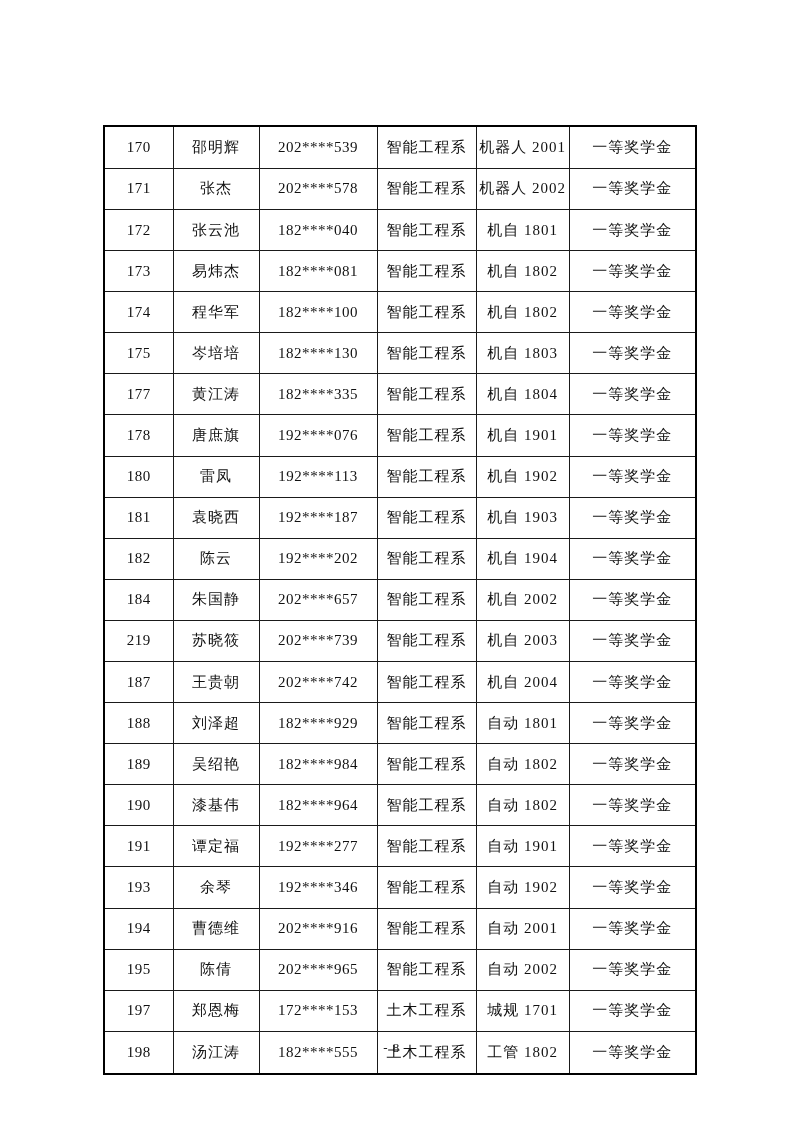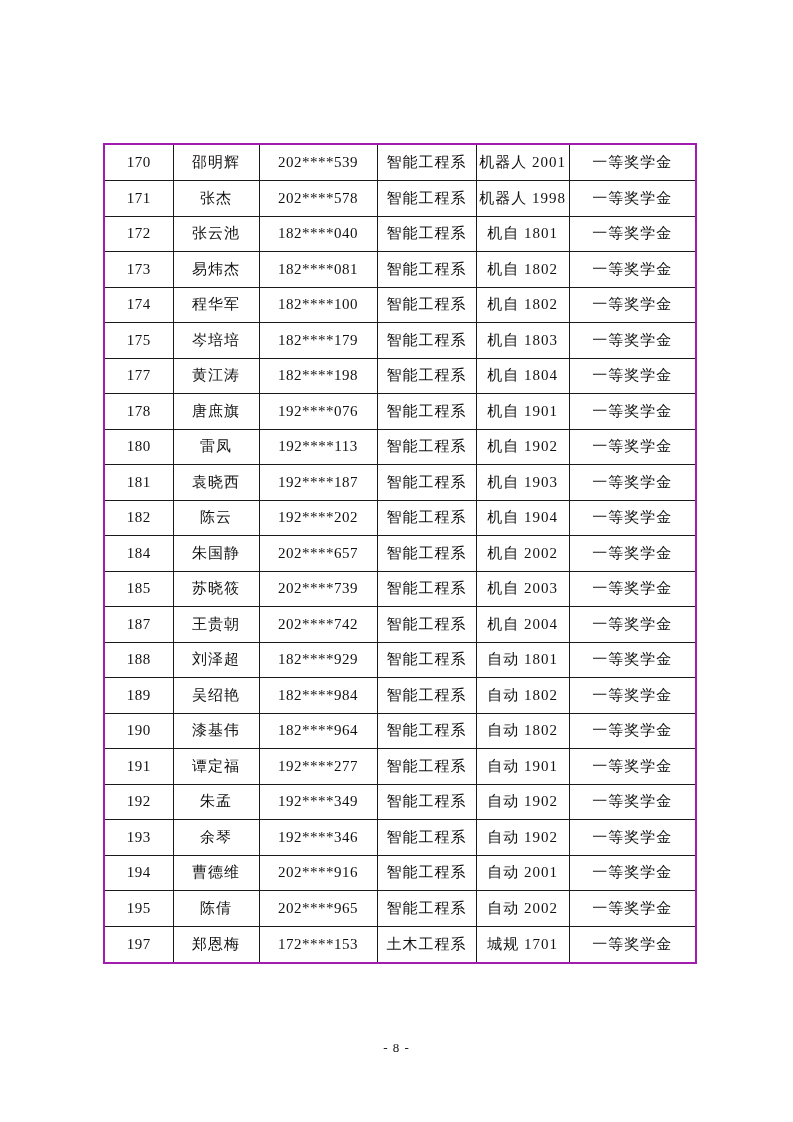--- a/index.html
+++ b/index.html
@@ -12,26 +12,26 @@
     width: 793px;
     height: 1122px;
     background: #ffffff;
     overflow: hidden;
     font-family: "Liberation Serif", "DejaVu Serif", serif;
     color: #000000;
   }
   table.doc-table {
     position: absolute;
     left: 103px;
-    top: 143px;
+    top: 125px;
     width: 592px;
-    height: 821px;
+    height: 950px;
     border-collapse: collapse;
     table-layout: fixed;
-    border: 2px solid #a21caf;
+    border: 2px solid #000000;
   }
   table.doc-table td {
     border: 1px solid #1a1a1a;
     text-align: center;
     vertical-align: middle;
     padding: 0;
     font-size: 15px;
     line-height: 1;
     white-space: nowrap;
     overflow: hidden;
@@ -81,21 +81,21 @@
           <td class="cell-student-id">202****539</td>
           <td class="cell-department">智能工程系</td>
           <td class="cell-class">机器人 2001</td>
           <td class="cell-award">一等奖学金</td>
         </tr>
         <tr>
           <td class="cell-index">171</td>
           <td class="cell-name">张杰</td>
           <td class="cell-student-id">202****578</td>
           <td class="cell-department">智能工程系</td>
-          <td class="cell-class">机器人 1998</td>
+          <td class="cell-class">机器人 2002</td>
           <td class="cell-award">一等奖学金</td>
         </tr>
         <tr>
           <td class="cell-index">172</td>
           <td class="cell-name">张云池</td>
           <td class="cell-student-id">182****040</td>
           <td class="cell-department">智能工程系</td>
           <td class="cell-class">机自 1801</td>
           <td class="cell-award">一等奖学金</td>
         </tr>
@@ -111,29 +111,29 @@
           <td class="cell-index">174</td>
           <td class="cell-name">程华军</td>
           <td class="cell-student-id">182****100</td>
           <td class="cell-department">智能工程系</td>
           <td class="cell-class">机自 1802</td>
           <td class="cell-award">一等奖学金</td>
         </tr>
         <tr>
           <td class="cell-index">175</td>
           <td class="cell-name">岑培培</td>
-          <td class="cell-student-id">182****179</td>
+          <td class="cell-student-id">182****130</td>
           <td class="cell-department">智能工程系</td>
           <td class="cell-class">机自 1803</td>
           <td class="cell-award">一等奖学金</td>
         </tr>
         <tr>
           <td class="cell-index">177</td>
           <td class="cell-name">黄江涛</td>
-          <td class="cell-student-id">182****198</td>
+          <td class="cell-student-id">182****335</td>
           <td class="cell-department">智能工程系</td>
           <td class="cell-class">机自 1804</td>
           <td class="cell-award">一等奖学金</td>
         </tr>
         <tr>
           <td class="cell-index">178</td>
           <td class="cell-name">唐庶旗</td>
           <td class="cell-student-id">192****076</td>
           <td class="cell-department">智能工程系</td>
           <td class="cell-class">机自 1901</td>
@@ -165,21 +165,21 @@
         </tr>
         <tr>
           <td class="cell-index">184</td>
           <td class="cell-name">朱国静</td>
           <td class="cell-student-id">202****657</td>
           <td class="cell-department">智能工程系</td>
           <td class="cell-class">机自 2002</td>
           <td class="cell-award">一等奖学金</td>
         </tr>
         <tr>
-          <td class="cell-index">185</td>
+          <td class="cell-index">219</td>
           <td class="cell-name">苏晓筱</td>
           <td class="cell-student-id">202****739</td>
           <td class="cell-department">智能工程系</td>
           <td class="cell-class">机自 2003</td>
           <td class="cell-award">一等奖学金</td>
         </tr>
         <tr>
           <td class="cell-index">187</td>
           <td class="cell-name">王贵朝</td>
           <td class="cell-student-id">202****742</td>
@@ -210,28 +210,20 @@
           <td class="cell-department">智能工程系</td>
           <td class="cell-class">自动 1802</td>
           <td class="cell-award">一等奖学金</td>
         </tr>
         <tr>
           <td class="cell-index">191</td>
           <td class="cell-name">谭定福</td>
           <td class="cell-student-id">192****277</td>
           <td class="cell-department">智能工程系</td>
           <td class="cell-class">自动 1901</td>
-          <td class="cell-award">一等奖学金</td>
-        </tr>
-        <tr>
-          <td class="cell-index">192</td>
-          <td class="cell-name">朱孟</td>
-          <td class="cell-student-id">192****349</td>
-          <td class="cell-department">智能工程系</td>
-          <td class="cell-class">自动 1902</td>
           <td class="cell-award">一等奖学金</td>
         </tr>
         <tr>
           <td class="cell-index">193</td>
           <td class="cell-name">余琴</td>
           <td class="cell-student-id">192****346</td>
           <td class="cell-department">智能工程系</td>
           <td class="cell-class">自动 1902</td>
           <td class="cell-award">一等奖学金</td>
         </tr>
@@ -252,18 +244,26 @@
           <td class="cell-award">一等奖学金</td>
         </tr>
         <tr>
           <td class="cell-index">197</td>
           <td class="cell-name">郑恩梅</td>
           <td class="cell-student-id">172****153</td>
           <td class="cell-department">土木工程系</td>
           <td class="cell-class">城规 1701</td>
           <td class="cell-award">一等奖学金</td>
         </tr>
+        <tr>
+          <td class="cell-index">198</td>
+          <td class="cell-name">汤江涛</td>
+          <td class="cell-student-id">182****555</td>
+          <td class="cell-department">土木工程系</td>
+          <td class="cell-class">工管 1802</td>
+          <td class="cell-award">一等奖学金</td>
+        </tr>
       </tbody>
   </table>
 
   <div class="page-footer">- 8 -</div>
 
 </div>
 
 </body></html>

